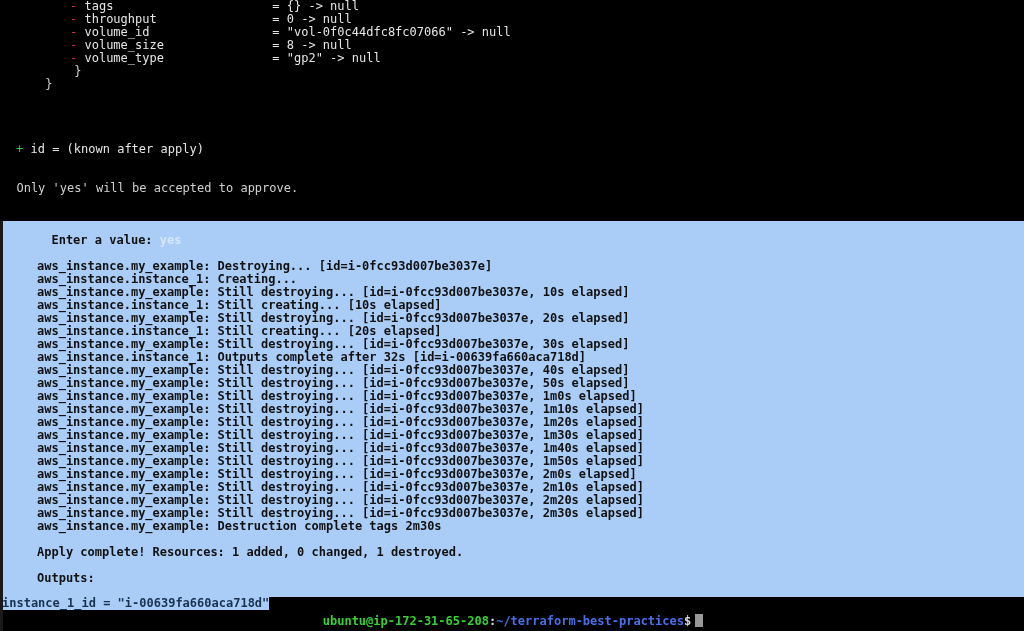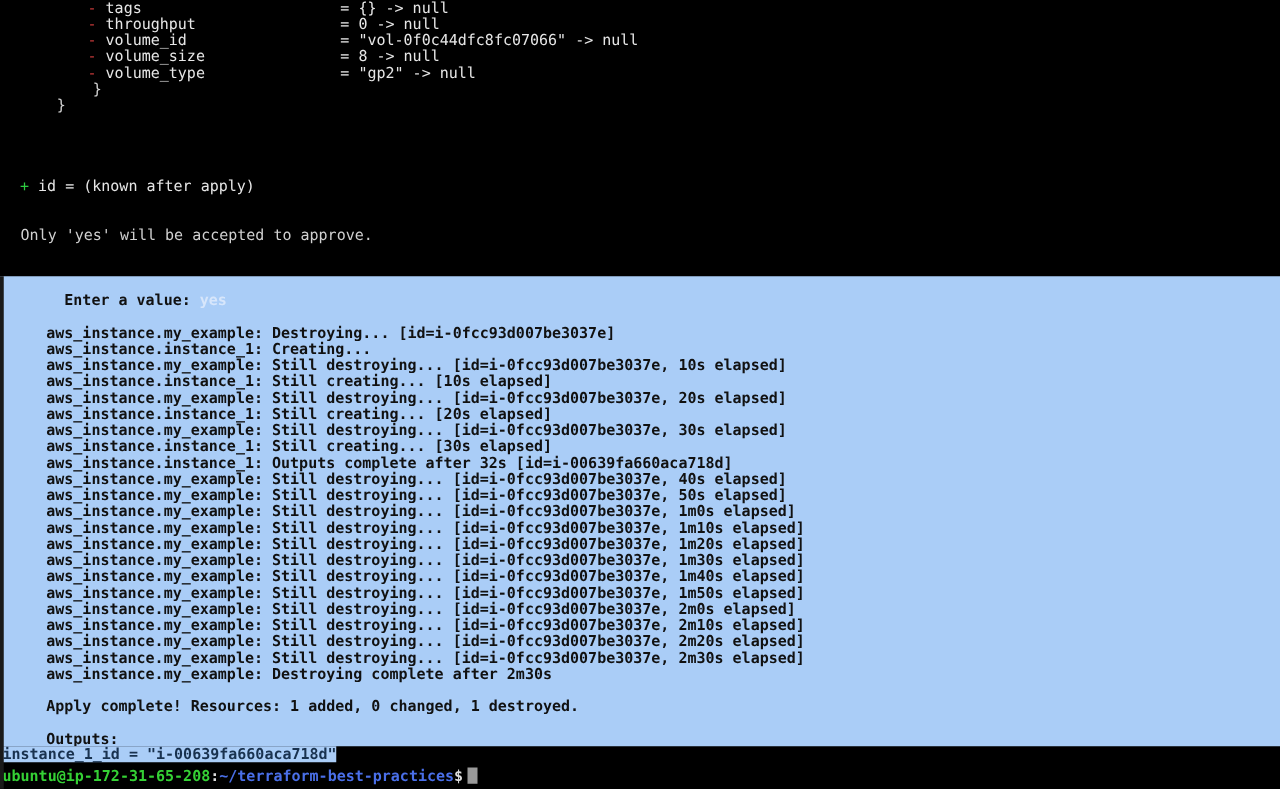--- a/index.html
+++ b/index.html
@@ -45,20 +45,21 @@
   }
   
   .pane-prompt {
     position: absolute;
     left: 0;
     top: 612px;
     width: 1024px;
     height: 19px;
     background: #000000;
     overflow: hidden;
+    text-align: center;
   }
 
   .line {
     white-space: pre;
     height: 13px;
     line-height: 13px;
     padding-left: 2px;
   }
   .pane-plan .line { color: #d0d0d0; }
   .pane-apply .line { color: #111111; font-weight: bold; padding-left: 37px; }
@@ -177,35 +178,34 @@
     <div class="spacer"></div>
 
     <div id="log-container">
         <div class="line">aws_instance.my_example: Destroying... [id=i-0fcc93d007be3037e]</div>
         <div class="line">aws_instance.instance_1: Creating...</div>
         <div class="line">aws_instance.my_example: Still destroying... [id=i-0fcc93d007be3037e, 10s elapsed]</div>
         <div class="line">aws_instance.instance_1: Still creating... [10s elapsed]</div>
         <div class="line">aws_instance.my_example: Still destroying... [id=i-0fcc93d007be3037e, 20s elapsed]</div>
         <div class="line">aws_instance.instance_1: Still creating... [20s elapsed]</div>
         <div class="line">aws_instance.my_example: Still destroying... [id=i-0fcc93d007be3037e, 30s elapsed]</div>
-        <div class="line">aws_instance.instance_1: Still creating... [30s elapsed]</div>
         <div class="line">aws_instance.instance_1: Outputs complete after 32s [id=i-00639fa660aca718d]</div>
         <div class="line">aws_instance.my_example: Still destroying... [id=i-0fcc93d007be3037e, 40s elapsed]</div>
         <div class="line">aws_instance.my_example: Still destroying... [id=i-0fcc93d007be3037e, 50s elapsed]</div>
         <div class="line">aws_instance.my_example: Still destroying... [id=i-0fcc93d007be3037e, 1m0s elapsed]</div>
         <div class="line">aws_instance.my_example: Still destroying... [id=i-0fcc93d007be3037e, 1m10s elapsed]</div>
         <div class="line">aws_instance.my_example: Still destroying... [id=i-0fcc93d007be3037e, 1m20s elapsed]</div>
         <div class="line">aws_instance.my_example: Still destroying... [id=i-0fcc93d007be3037e, 1m30s elapsed]</div>
         <div class="line">aws_instance.my_example: Still destroying... [id=i-0fcc93d007be3037e, 1m40s elapsed]</div>
         <div class="line">aws_instance.my_example: Still destroying... [id=i-0fcc93d007be3037e, 1m50s elapsed]</div>
         <div class="line">aws_instance.my_example: Still destroying... [id=i-0fcc93d007be3037e, 2m0s elapsed]</div>
         <div class="line">aws_instance.my_example: Still destroying... [id=i-0fcc93d007be3037e, 2m10s elapsed]</div>
         <div class="line">aws_instance.my_example: Still destroying... [id=i-0fcc93d007be3037e, 2m20s elapsed]</div>
         <div class="line">aws_instance.my_example: Still destroying... [id=i-0fcc93d007be3037e, 2m30s elapsed]</div>
-        <div class="line">aws_instance.my_example: Destroying complete after 2m30s</div>
+        <div class="line">aws_instance.my_example: Destruction complete tags 2m30s</div>
       </div>
 
     <div class="spacer"></div>
     <div class="line c-ok">Apply complete! Resources: 1 added, 0 changed, 1 destroyed.</div>
     <div class="spacer"></div>
     <div class="line c-ok">Outputs:</div>
     <div class="spacer"></div>
 
   </div>
 

